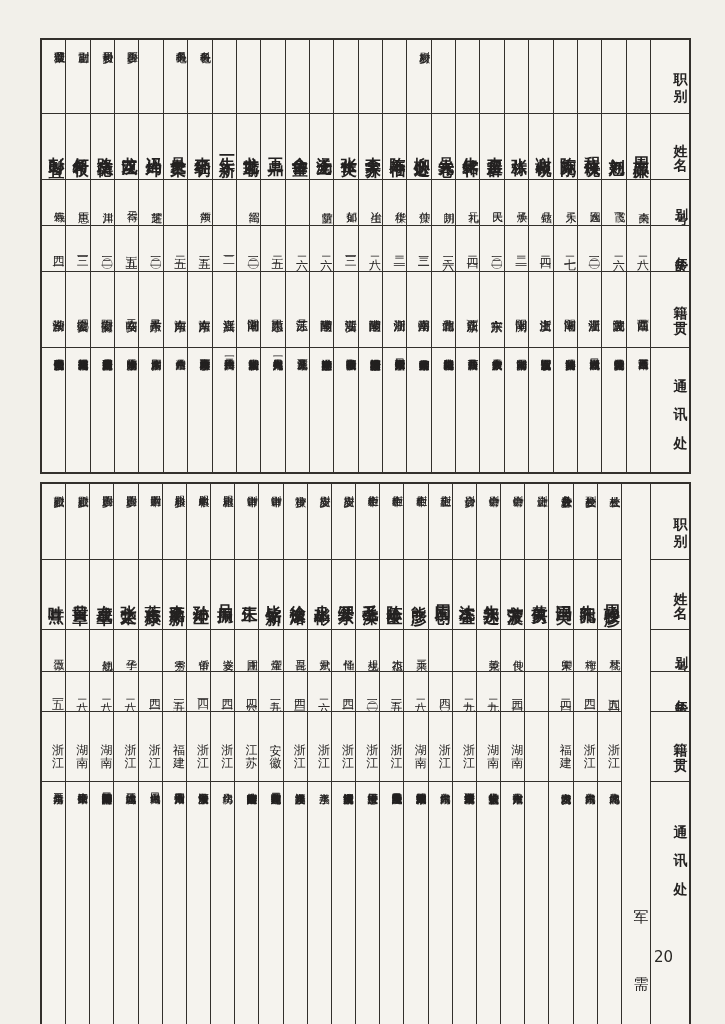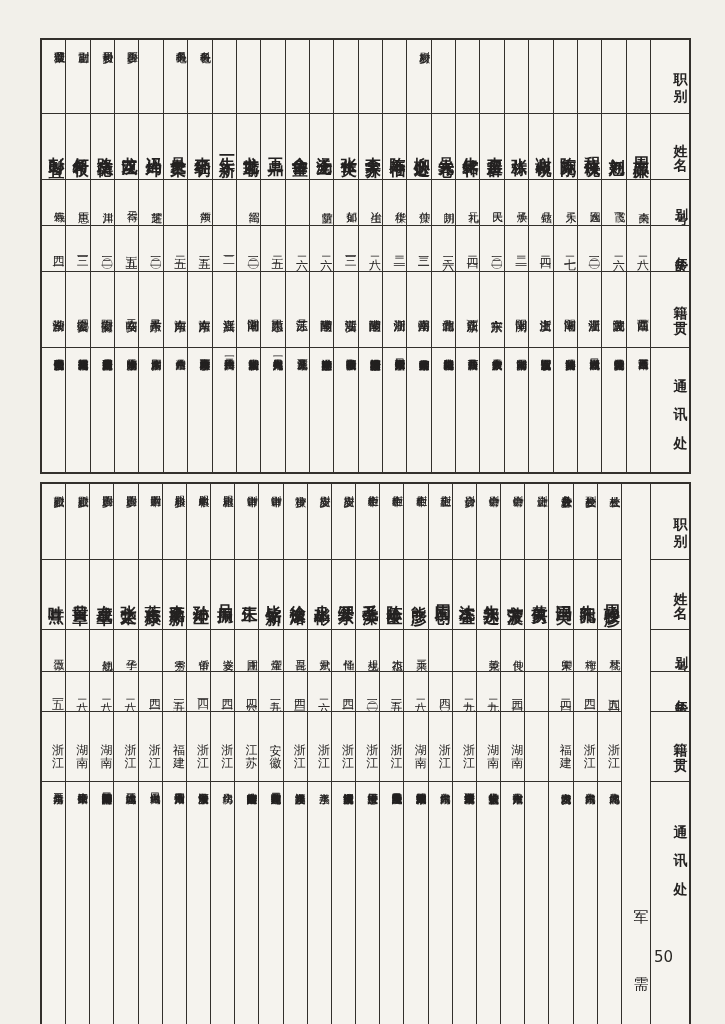--- a/index.html
+++ b/index.html
@@ -449,14 +449,14 @@
         </div><div class="col">
           <div class="cell title">少尉贮藏</div>
           <div class="cell name">叶熹</div>
           <div class="cell alias">微三</div>
           <div class="cell age">五一</div>
           <div class="cell native">浙江</div>
           <div class="cell address">永嘉三角门三号</div>
         </div></div>
   </div>
 
-  <div class="page-number">50</div>
+  <div class="page-number">20</div>
 </div>
 
 </body></html>

